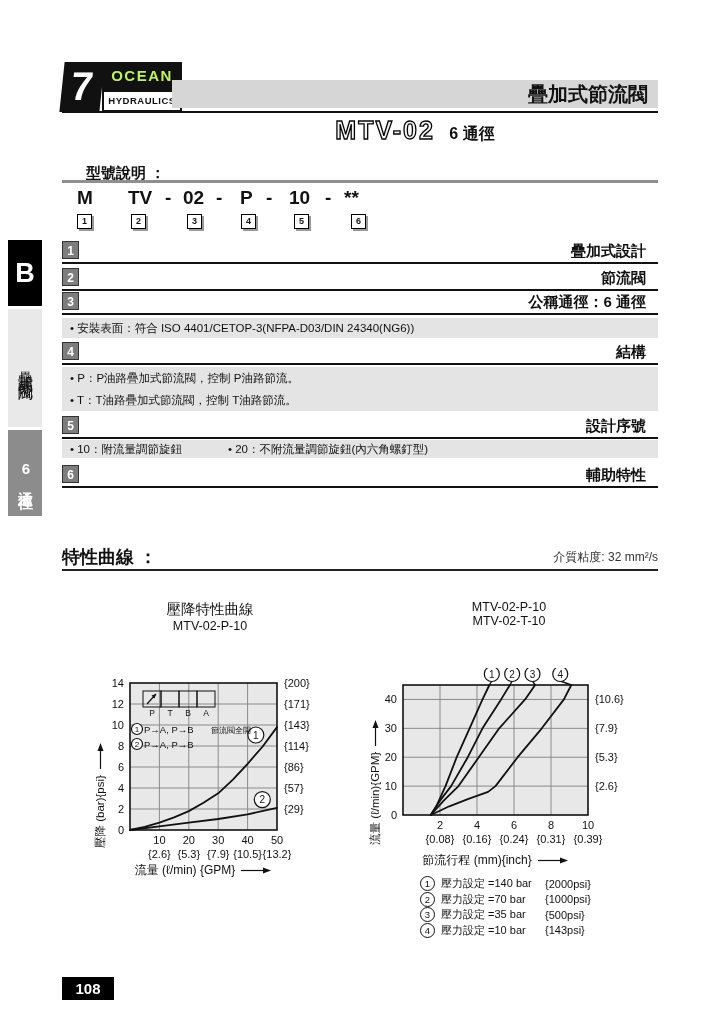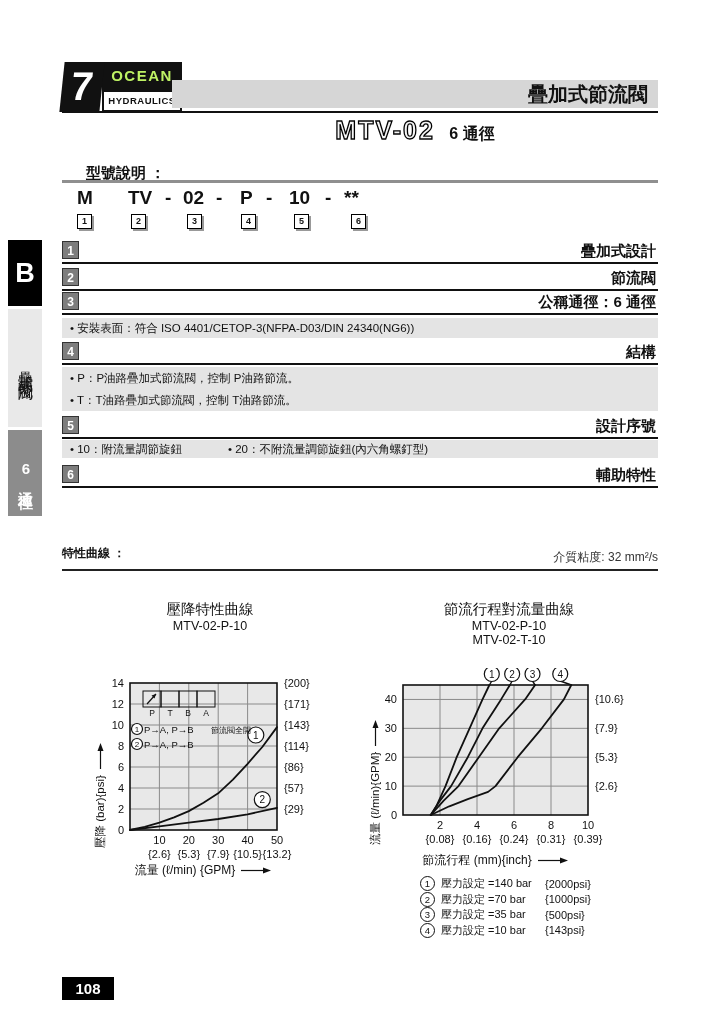--- a/index.html
+++ b/index.html
@@ -25,26 +25,26 @@
 
   
   .sec-head{left:62px;top:164px;font-weight:bold;font-size:15px;margin-left:24px;}
   .hr2{left:62px;top:180px;width:596px;height:3px;background:#8f8f8f;}
   .code-part{top:187px;font-weight:bold;font-size:19px;}
   .code-box{top:214px;width:13px;height:13px;background:#fff;border:1px solid #000;box-shadow:2px 2px 0 #999;font-size:9px;font-weight:bold;line-height:13px;text-align:center;}
 
   
   .spec-row{left:62px;width:596px;height:22px;border-bottom:2px solid #111;}
   .spec-num{position:absolute;left:0;top:1px;width:17px;height:18px;background:#7d7d7d;border:1px solid #333;color:#fff;font-weight:bold;font-size:12px;line-height:18px;text-align:center;box-sizing:border-box;}
-  .spec-label{position:absolute;right:2px;top:0;font-weight:bold;font-size:15px;line-height:22px;}
+  .spec-label{position:absolute;right:12px;top:0;font-weight:bold;font-size:15px;line-height:22px;}
   .note-bar{left:62px;width:596px;background:#e4e4e4;font-size:11px;}
   .note-line{line-height:22px;padding-left:8px;font-size:11.5px;}
 
   
-  .curves-head{left:62px;top:545px;font-weight:bold;font-size:12px;}
+  .curves-head{left:62px;top:545px;font-weight:bold;font-size:18px;}
   .viscosity{left:62px;top:549px;width:596px;text-align:right;font-size:12px;color:#333;}
   .hr3{left:62px;top:569px;width:596px;height:2px;background:#222;}
 
   .chart{position:absolute;}
   .chart-title{width:100%;text-align:center;font-size:14.5px;}
   .chart-sub{width:100%;text-align:center;font-size:12.5px;}
   svg{font-family:"Liberation Sans",sans-serif;}
   .xlab{position:absolute;white-space:nowrap;font-size:12px;text-align:center;}
   .ylab{position:absolute;white-space:nowrap;font-size:11.5px;transform:rotate(-90deg);transform-origin:0 0;}
   .arrow-svg{vertical-align:middle;margin-left:6px;}
@@ -211,21 +211,20 @@
   </div>
   <div class="xlab" style="left:18px;top:262px;width:200px">
     <span>流量 (ℓ/min) {GPM}</span><svg class="arrow-svg" width="30" height="9">
         <line x1="0" y1="4.5" x2="22" y2="4.5" stroke="#111" stroke-width="1.2"></line>
         <polygon points="22,1.5 30,4.5 22,7.5" fill="#111"></polygon>
       </svg>
   </div>
 </div>
 
 <div class="chart" id="chart-right" style="left:358px;top:600px;width:302px;height:420px">
-  <div class="chart-title">節流行程對流量曲線</div>
   <div class="chart-sub">MTV-02-P-10</div>
   <div class="chart-sub">MTV-02-T-10</div>
   <svg id="svg-right" style="position:absolute;left:0;top:68px" width="302" height="220">
       <rect x="45" y="17" width="185" height="130" fill="#e8e8e8"></rect>
       <line x1="82" y1="17" x2="82" y2="147" stroke="#8a8a8a" stroke-width="1"></line>
       <line x1="119" y1="17" x2="119" y2="147" stroke="#8a8a8a" stroke-width="1"></line>
       <line x1="156" y1="17" x2="156" y2="147" stroke="#8a8a8a" stroke-width="1"></line>
       <line x1="193" y1="17" x2="193" y2="147" stroke="#8a8a8a" stroke-width="1"></line>
       <line x1="45" y1="118.11111111111111" x2="230" y2="118.11111111111111" stroke="#8a8a8a" stroke-width="1"></line>
       <line x1="45" y1="89.22222222222223" x2="230" y2="89.22222222222223" stroke="#8a8a8a" stroke-width="1"></line>

